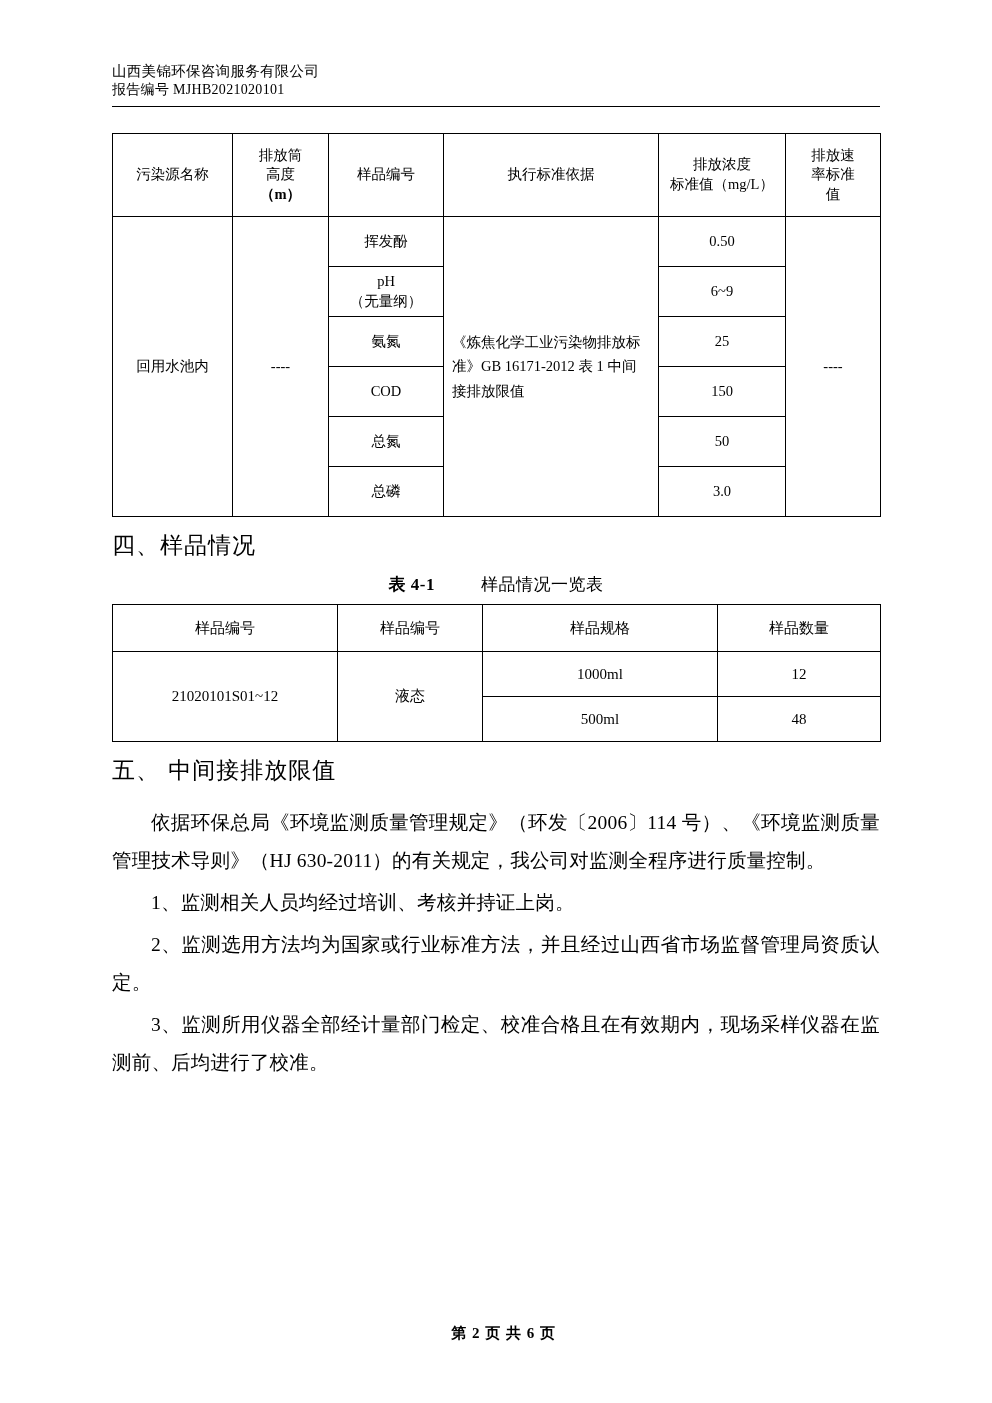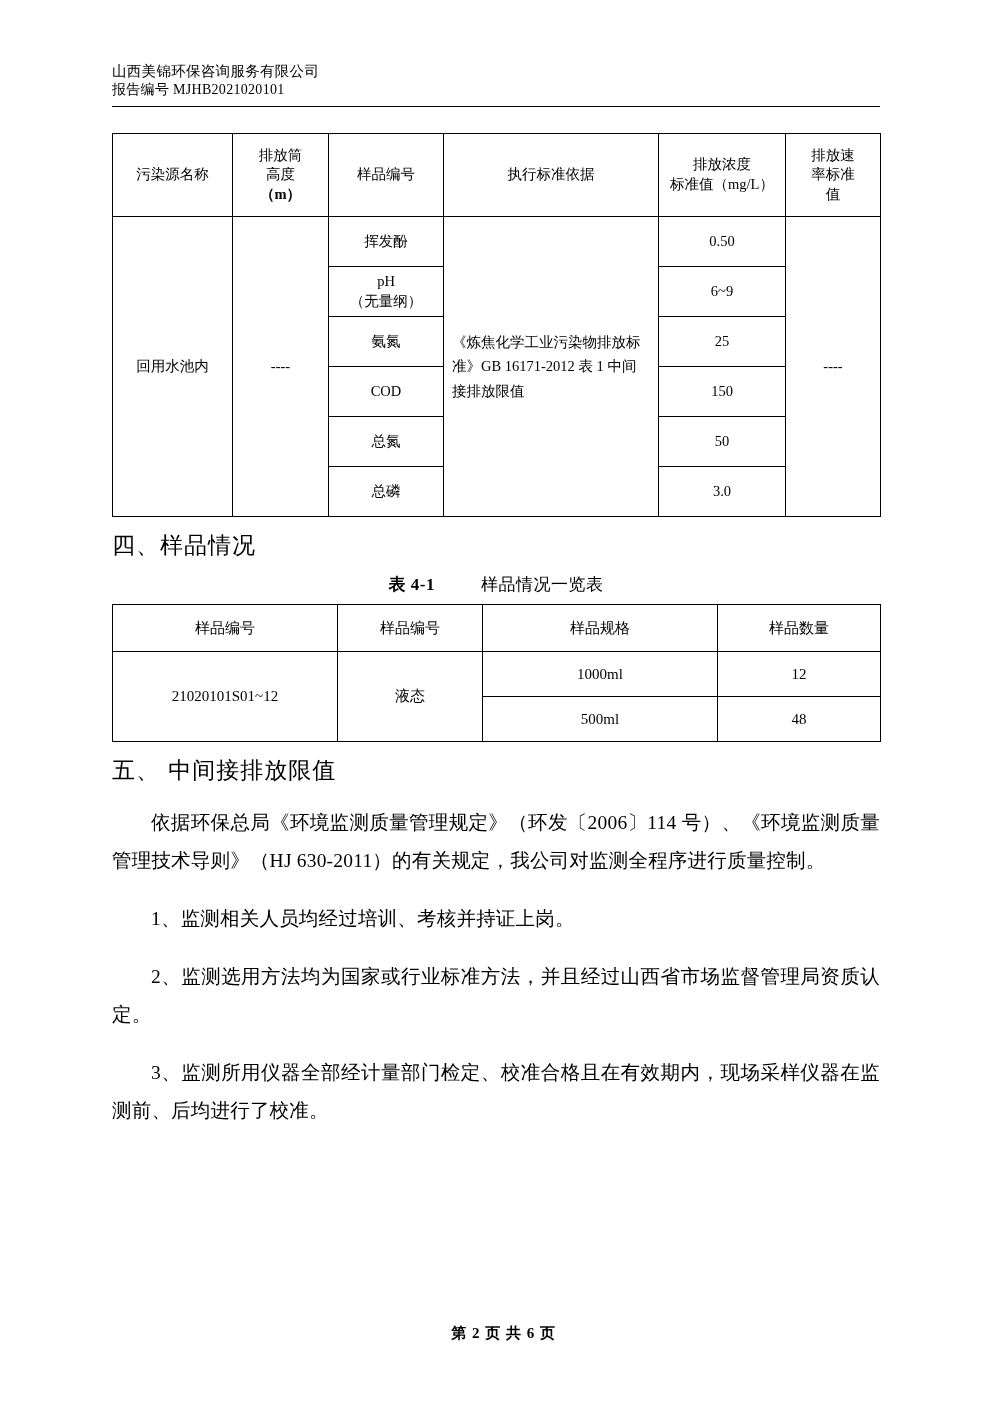--- a/index.html
+++ b/index.html
@@ -81,21 +81,21 @@
     letter-spacing: 1px;
   }
   p.body-text {
     font-size: 19.5px;
     line-height: 1.95;
     margin: 18px 0 0 0;
     text-indent: 2em;
     text-align: justify;
     letter-spacing: 0.2px;
   }
-  p.tight { margin-top: 20px; }
+  p.tight { margin-top: 4px; }
 
   .table-caption {
     text-align: center;
     font-size: 17px;
     margin-top: 12px;
     letter-spacing: 0.5px;
   }
   .table-caption .num { font-weight: bold; }
   .table-caption .gap { display: inline-block; width: 46px; }
 

